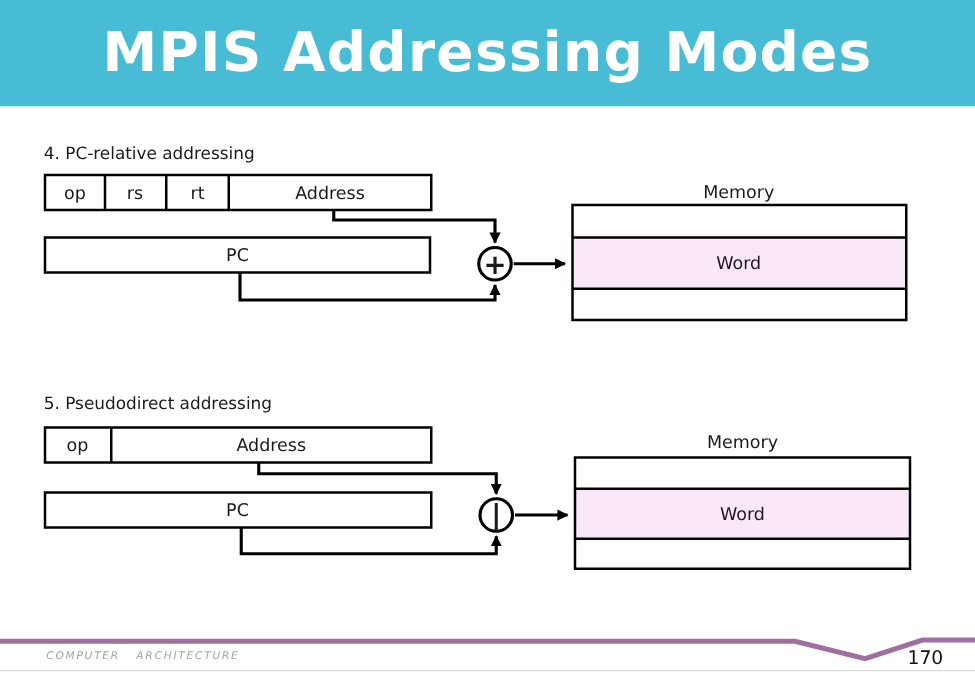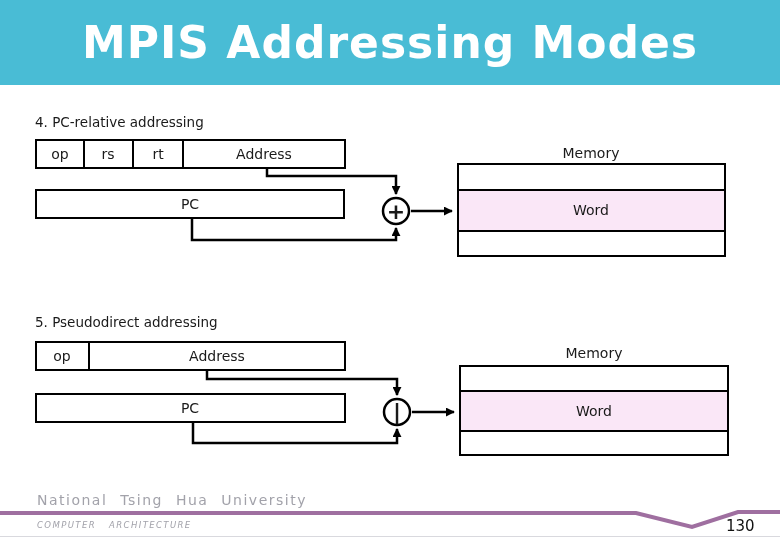--- a/index.html
+++ b/index.html
@@ -158,23 +158,22 @@
 
       <text class="mem-title" x="594" y="273">Memory</text>
       <rect class="word-row" x="460" y="306" width="268" height="40"></rect>
       <rect class="mem" x="460" y="281" width="268" height="89"></rect>
       <line class="divider" x1="460" y1="306" x2="728" y2="306"></line>
       <line class="divider" x1="460" y1="346" x2="728" y2="346"></line>
       <text class="cell-text" x="594" y="331">Word</text>
     </g>
   </svg>
 
-  <div class="footer-univ">National Tsing Hua University</div>
 
   <svg class="swoosh" viewBox="0 0 780 35">
     <polyline points="0,8 636,8 692,22 738,7 780,7" fill="none" stroke="var(--footer-line, #9F6FA0)" stroke-width="4"></polyline>
   </svg>
 
   <div class="footer-dept">COMPUTER ARCHITECTURE</div>
-  <div class="page-num">130</div>
+  <div class="page-num">170</div>
   <div class="bottom-line"></div>
 
 </div>
 
 </body></html>

